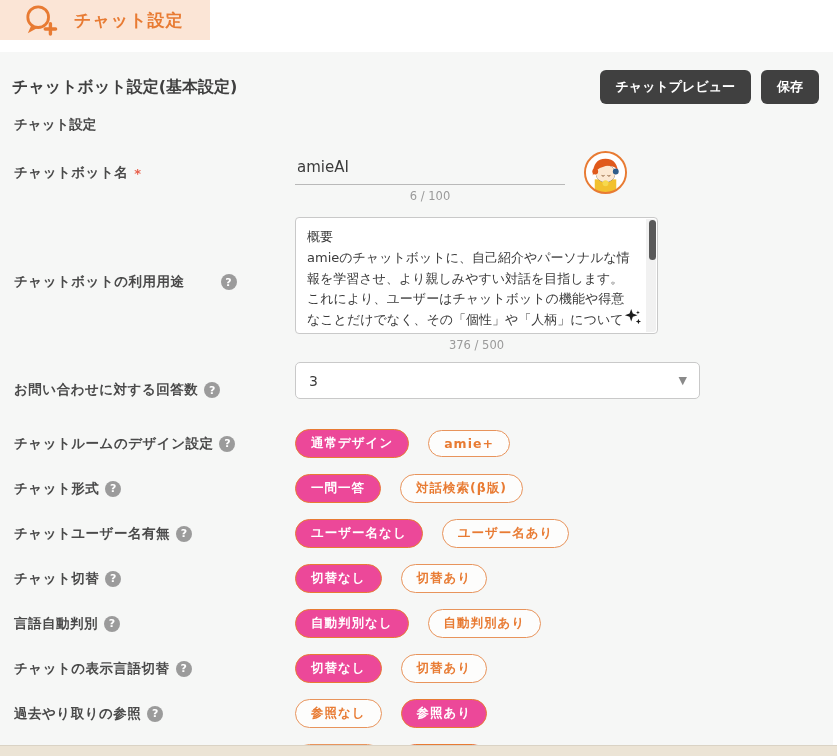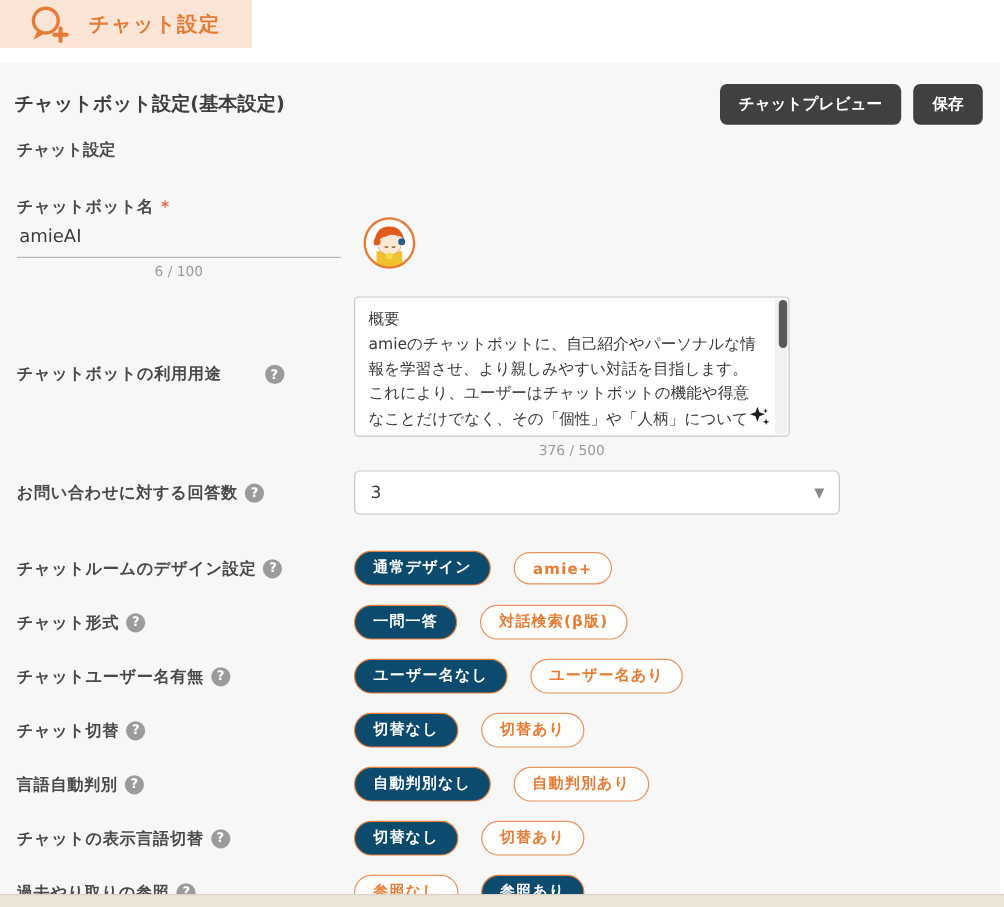--- a/index.html
+++ b/index.html
@@ -37,21 +37,21 @@
   .label-col { width:281px; flex-shrink:0; display:flex; align-items:center; gap:6px; }
   .field-label { font-size:13.5px; font-weight:bold; color:#4a4a4a; letter-spacing:0.5px; }
   .required { color:#e8604c; font-weight:bold; font-size:13px; }
   .help {
     width:16px; height:16px; border-radius:50%; background:#9b9b9b; color:#fff;
     font-size:11px; font-weight:bold; display:inline-flex; align-items:center;
     justify-content:center; flex-shrink:0; cursor:pointer;
   }
 
   
-  .name-row { margin-bottom:14px; align-items:flex-start;flex-direction:column; }
+  .name-row { margin-bottom:14px; align-items:flex-start; }
   .name-row .label-col { padding-top:12px; }
   .name-control { display:flex; align-items:flex-start; gap:18px; }
   .name-box { width:270px; }
   .name-input {
     width:100%; border:none; border-bottom:1px solid #b9b9b9; background:transparent;
     font-size:15px; color:#3c3c3c; padding:6px 2px 8px 2px; outline:none;
     font-family:inherit;
   }
   .counter { font-size:11.5px; color:#9a9a9a; text-align:center; margin-top:4px; }
   .avatar { width:45px; height:45px; margin-top:-2px; cursor:pointer; }
@@ -74,36 +74,36 @@
     position:absolute; top:1px; bottom:1px; right:1px; width:10px;
     background:#f1f1f1; border-radius:0 3px 3px 0;
   }
   .fake-scroll-thumb {
     position:absolute; top:2px; right:1.5px; width:7px; height:40px;
     background:#5a5a5a; border-radius:4px; cursor:pointer;
   }
   .sparkle { position:absolute; right:15px; bottom:7px; width:18px; height:18px; cursor:pointer; }
 
   
-  .answer-row { align-items:center; margin-bottom:22px; margin-top:8px; }
+  .answer-row { align-items:flex-end; margin-bottom:22px; margin-top:8px; }
   .select-box {
     width:405px; height:37px; background:#fff; border:1px solid #c9c9c9; border-radius:5px;
     display:flex; align-items:center; padding:0 12px 0 13px; cursor:pointer;
   }
   .select-value { flex:1; font-size:14px; color:#3c3c3c; }
   .select-caret { color:#8a8a8a; font-size:11px; }
 
   
   .toggle-row { align-items:center; height:45px; }
   .pills { display:flex; align-items:center; gap:19px; }
   .pill {
     border-radius:999px; font-size:12.5px; font-weight:bold; letter-spacing:1px;
     padding:5px 15px; cursor:pointer; font-family:inherit; white-space:nowrap;
   }
-  .pill.on  { background:#0c4a6e; color:#fff; border:1.5px solid #e87b33; }
+  .pill.on  { background:#ec4899; color:#fff; border:1.5px solid #e87b33; }
   .pill.off { background:#fdfdfc; color:#e87b33; border:1.5px solid #e8945c; }
 
   
   .footer-bar {
     position:absolute; left:0; right:0; bottom:0; height:11px;
     background:#ece4d5; border-top:1px solid #dad3c5;
   }
 </style>
 </head>
 <body>

